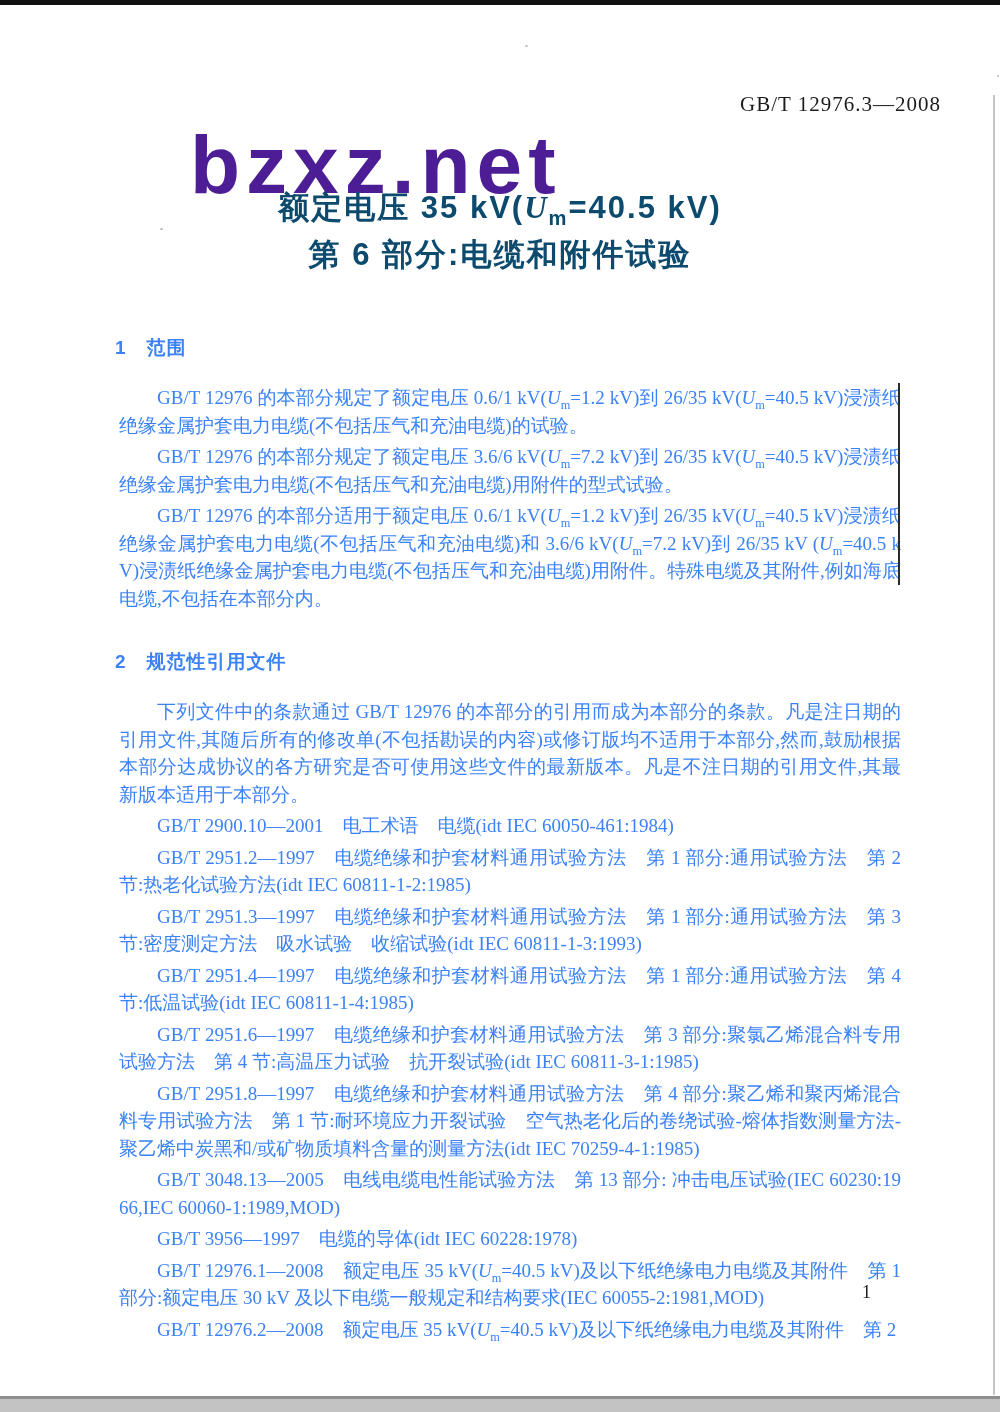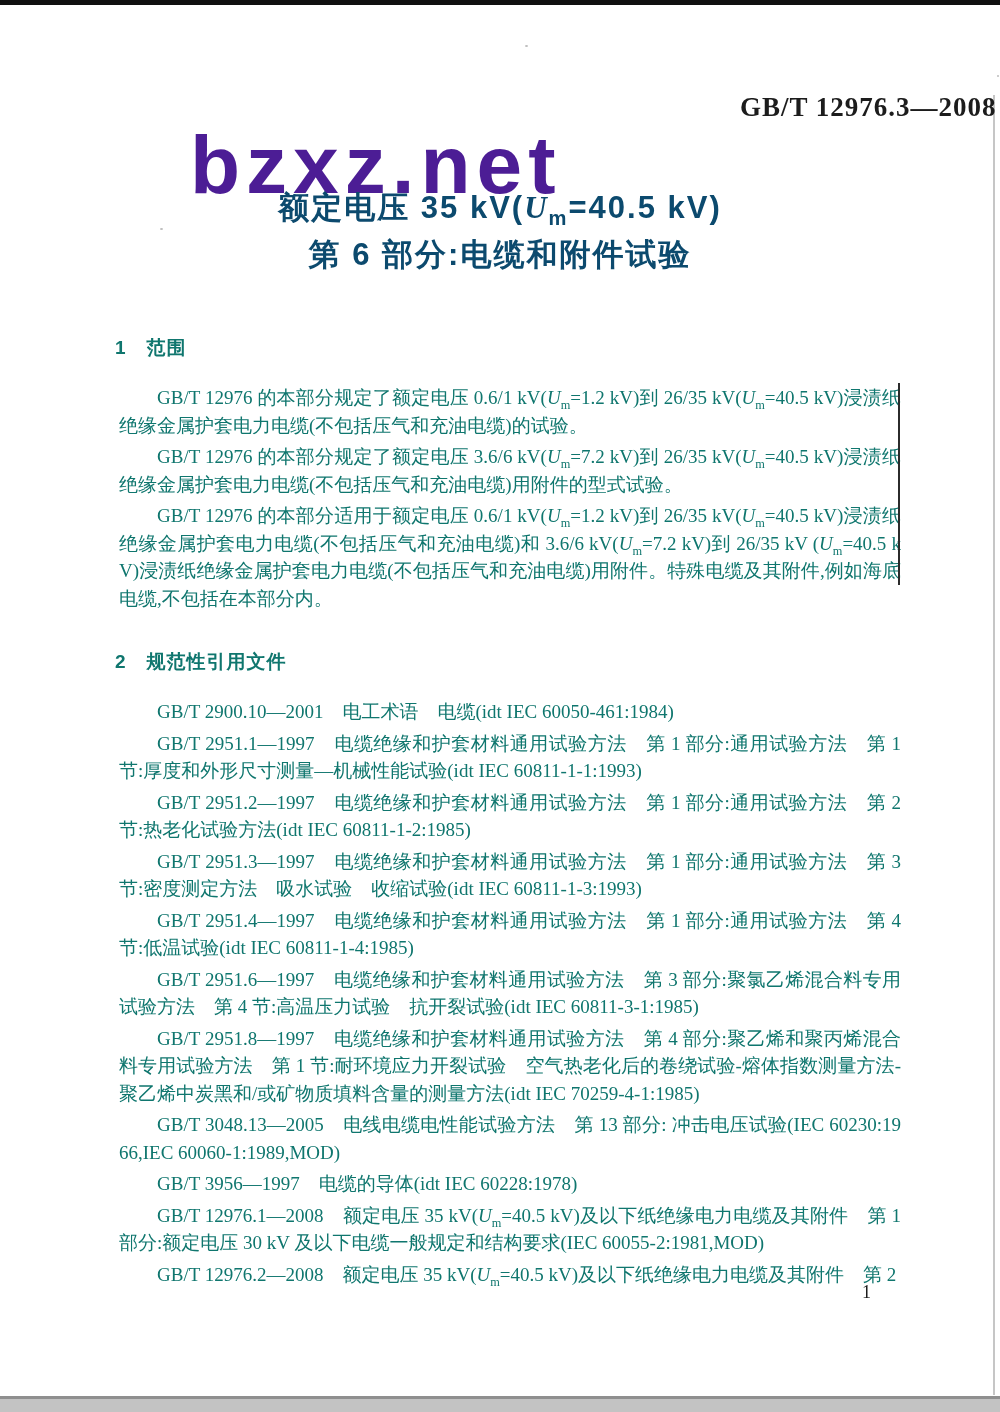--- a/index.html
+++ b/index.html
@@ -25,35 +25,35 @@
   }
   .speck { position:absolute; background:#bdbdbd; border-radius:50%; }
   .watermark {
     position:absolute; left:190px; top:118px;
     font-family:"Liberation Sans","DejaVu Sans",sans-serif;
     font-weight:bold; font-size:82px; letter-spacing:6px;
     color:#4c1d95; z-index:0;
   }
   .header-code {
     position:absolute; top:92px; left:740px;
-    font-weight:bold; font-size:27px; letter-spacing:1px;
+    font-weight:normal; font-size:21px; letter-spacing:1px;
     z-index:2;
   }
   .title-block {
     position:absolute; top:184px; left:0; width:1000px;
     text-align:center;
     font-family:"Liberation Sans","DejaVu Sans",sans-serif;
     font-weight:bold; font-size:31px; line-height:47px;
     letter-spacing:2px;
     z-index:1; color:#0c4a6e;
   }
   .content {
     position:absolute; left:115px; top:338px; width:790px;
     font-size:19px; line-height:27.5px; z-index:1;
-    color:#0f766e;
+    color:#3b82f6;
   }
   .sec-heading {
     font-family:"Liberation Sans","DejaVu Sans",sans-serif;
     font-weight:bold; font-size:19px; line-height:20px;
     margin:0 0 26px 0; letter-spacing:1px;
   }
   .sec-heading.second { margin-top:40px; }
   .p {
     margin:4px; text-align:justify; text-indent:2em;
     word-break:break-all;
@@ -85,23 +85,23 @@
     <div>第 6 部分:电缆和附件试验</div>
   </div>
 
   <div class="content">
     <h2 class="sec-heading">1　范围</h2>
     <p class="p">GB/T 12976 的本部分规定了额定电压 0.6/1 kV(<i>U</i><sub>m</sub>=1.2 kV)到 26/35 kV(<i>U</i><sub>m</sub>=40.5 kV)浸渍纸绝缘金属护套电力电缆(不包括压气和充油电缆)的试验。</p>
     <p class="p">GB/T 12976 的本部分规定了额定电压 3.6/6 kV(<i>U</i><sub>m</sub>=7.2 kV)到 26/35 kV(<i>U</i><sub>m</sub>=40.5 kV)浸渍纸绝缘金属护套电力电缆(不包括压气和充油电缆)用附件的型式试验。</p>
     <p class="p">GB/T 12976 的本部分适用于额定电压 0.6/1 kV(<i>U</i><sub>m</sub>=1.2 kV)到 26/35 kV(<i>U</i><sub>m</sub>=40.5 kV)浸渍纸绝缘金属护套电力电缆(不包括压气和充油电缆)和 3.6/6 kV(<i>U</i><sub>m</sub>=7.2 kV)到 26/35 kV (<i>U</i><sub>m</sub>=40.5 kV)浸渍纸绝缘金属护套电力电缆(不包括压气和充油电缆)用附件。特殊电缆及其附件,例如海底电缆,不包括在本部分内。</p>
 
     <h2 class="sec-heading second">2　规范性引用文件</h2>
+    <p class="p">下列文件中的条款通过 GB/T 12976 的本部分的引用而成为本部分的条款。凡是注日期的引用文件,其随后所有的修改单(不包括勘误的内容)或修订版均不适用于本部分,然而,鼓励根据本部分达成协议的各方研究是否可使用这些文件的最新版本。凡是不注日期的引用文件,其最新版本适用于本部分。</p>
 
     <p class="p">GB/T 2900.10—2001　电工术语　电缆(idt IEC 60050-461:1984)</p>
-    <p class="p">GB/T 2951.1—1997　电缆绝缘和护套材料通用试验方法　第 1 部分:通用试验方法　第 1 节:厚度和外形尺寸测量—机械性能试验(idt IEC 60811-1-1:1993)</p>
     <p class="p">GB/T 2951.2—1997　电缆绝缘和护套材料通用试验方法　第 1 部分:通用试验方法　第 2 节:热老化试验方法(idt IEC 60811-1-2:1985)</p>
     <p class="p">GB/T 2951.3—1997　电缆绝缘和护套材料通用试验方法　第 1 部分:通用试验方法　第 3 节:密度测定方法　吸水试验　收缩试验(idt IEC 60811-1-3:1993)</p>
     <p class="p">GB/T 2951.4—1997　电缆绝缘和护套材料通用试验方法　第 1 部分:通用试验方法　第 4 节:低温试验(idt IEC 60811-1-4:1985)</p>
     <p class="p">GB/T 2951.6—1997　电缆绝缘和护套材料通用试验方法　第 3 部分:聚氯乙烯混合料专用试验方法　第 4 节:高温压力试验　抗开裂试验(idt IEC 60811-3-1:1985)</p>
     <p class="p">GB/T 2951.8—1997　电缆绝缘和护套材料通用试验方法　第 4 部分:聚乙烯和聚丙烯混合料专用试验方法　第 1 节:耐环境应力开裂试验　空气热老化后的卷绕试验-熔体指数测量方法-聚乙烯中炭黑和/或矿物质填料含量的测量方法(idt IEC 70259-4-1:1985)</p>
     <p class="p">GB/T 3048.13—2005　电线电缆电性能试验方法　第 13 部分: 冲击电压试验(IEC 60230:1966,IEC 60060-1:1989,MOD)</p>
     <p class="p">GB/T 3956—1997　电缆的导体(idt IEC 60228:1978)</p>
     <p class="p">GB/T 12976.1—2008　额定电压 35 kV(<i>U</i><sub>m</sub>=40.5 kV)及以下纸绝缘电力电缆及其附件　第 1 部分:额定电压 30 kV 及以下电缆一般规定和结构要求(IEC 60055-2:1981,MOD)</p>
     <p class="p">GB/T 12976.2—2008　额定电压 35 kV(<i>U</i><sub>m</sub>=40.5 kV)及以下纸绝缘电力电缆及其附件　第 2</p>
   </div>

